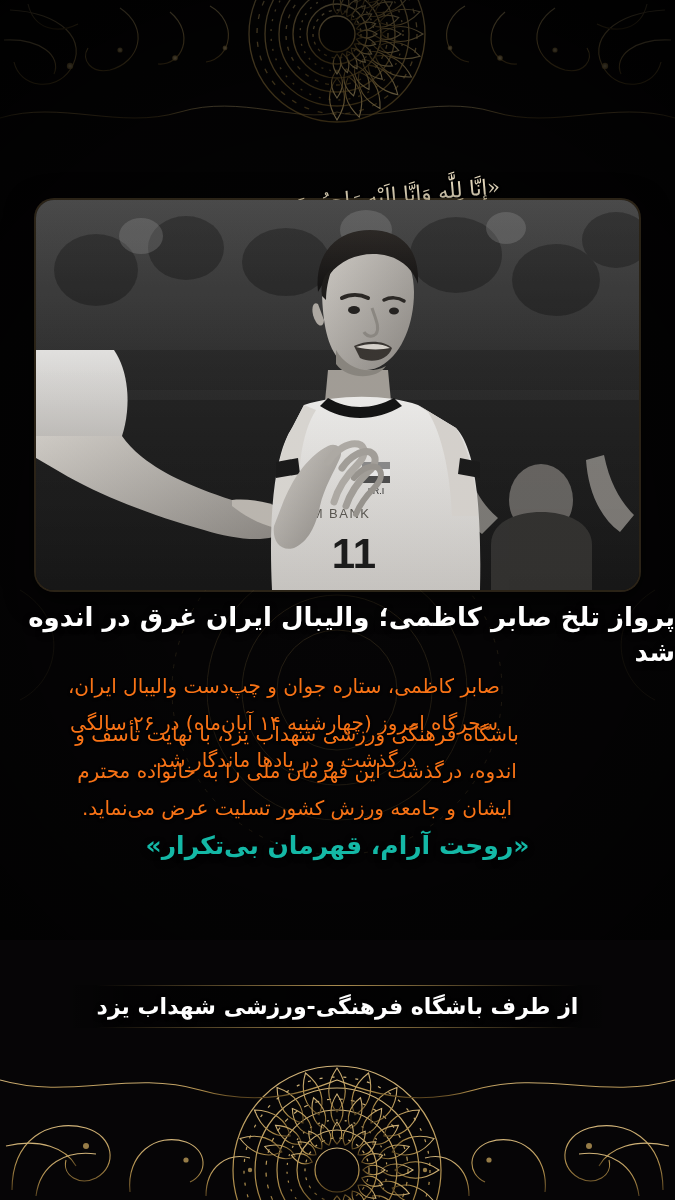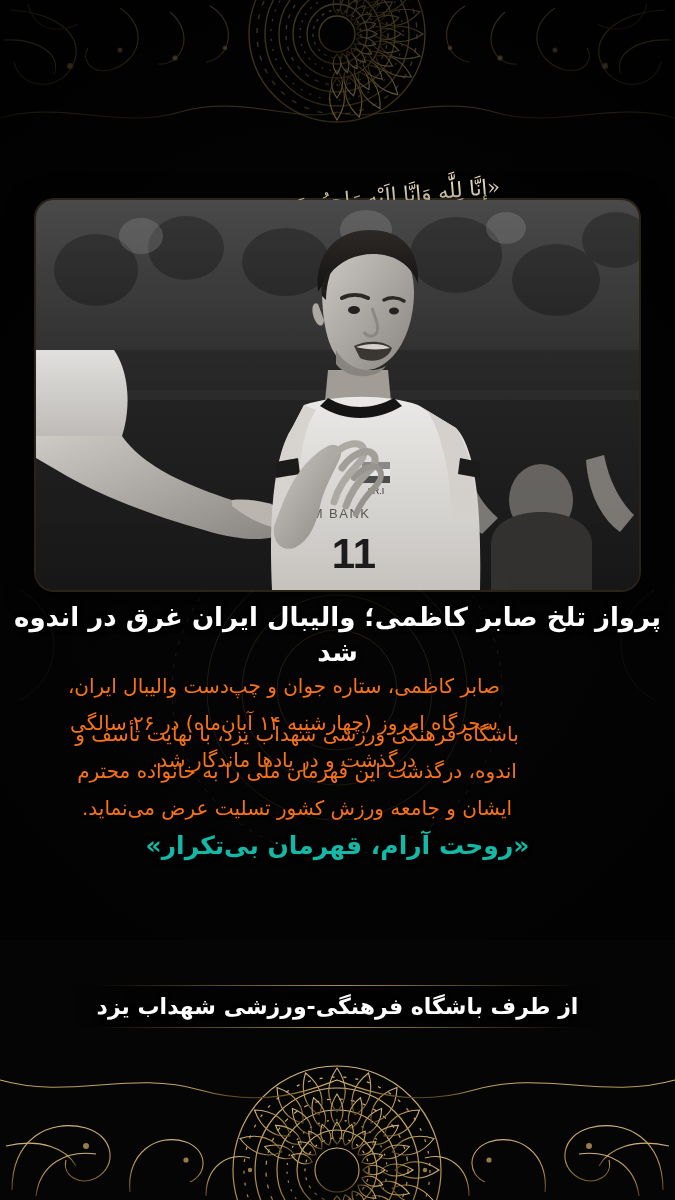--- a/index.html
+++ b/index.html
@@ -82,21 +82,21 @@
     background: #121212;
   }
   .photo-frame svg { display: block; width: 100%; height: 100%; }
 
   
   .headline {
     position: absolute;
     top: 600px;
     left: 0;
     width: 675px;
-    text-align: center;
+    text-align: right;
     color: #ffffff;
     font-size: 26px;
     font-weight: bold;
     letter-spacing: 0px;
     line-height: 1.35;
     text-shadow: 0 2px 6px #000;
   }
 
   
   .body-text {

